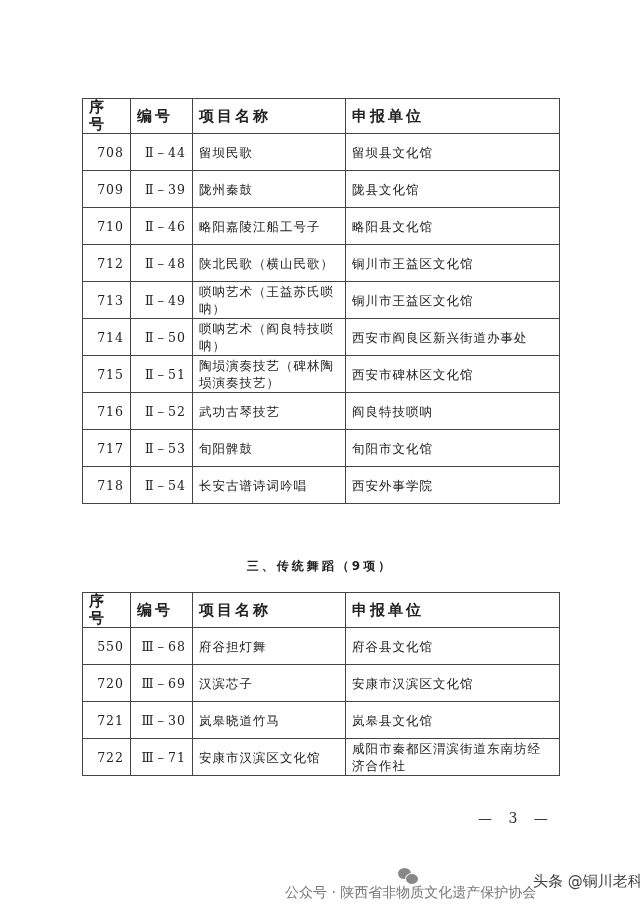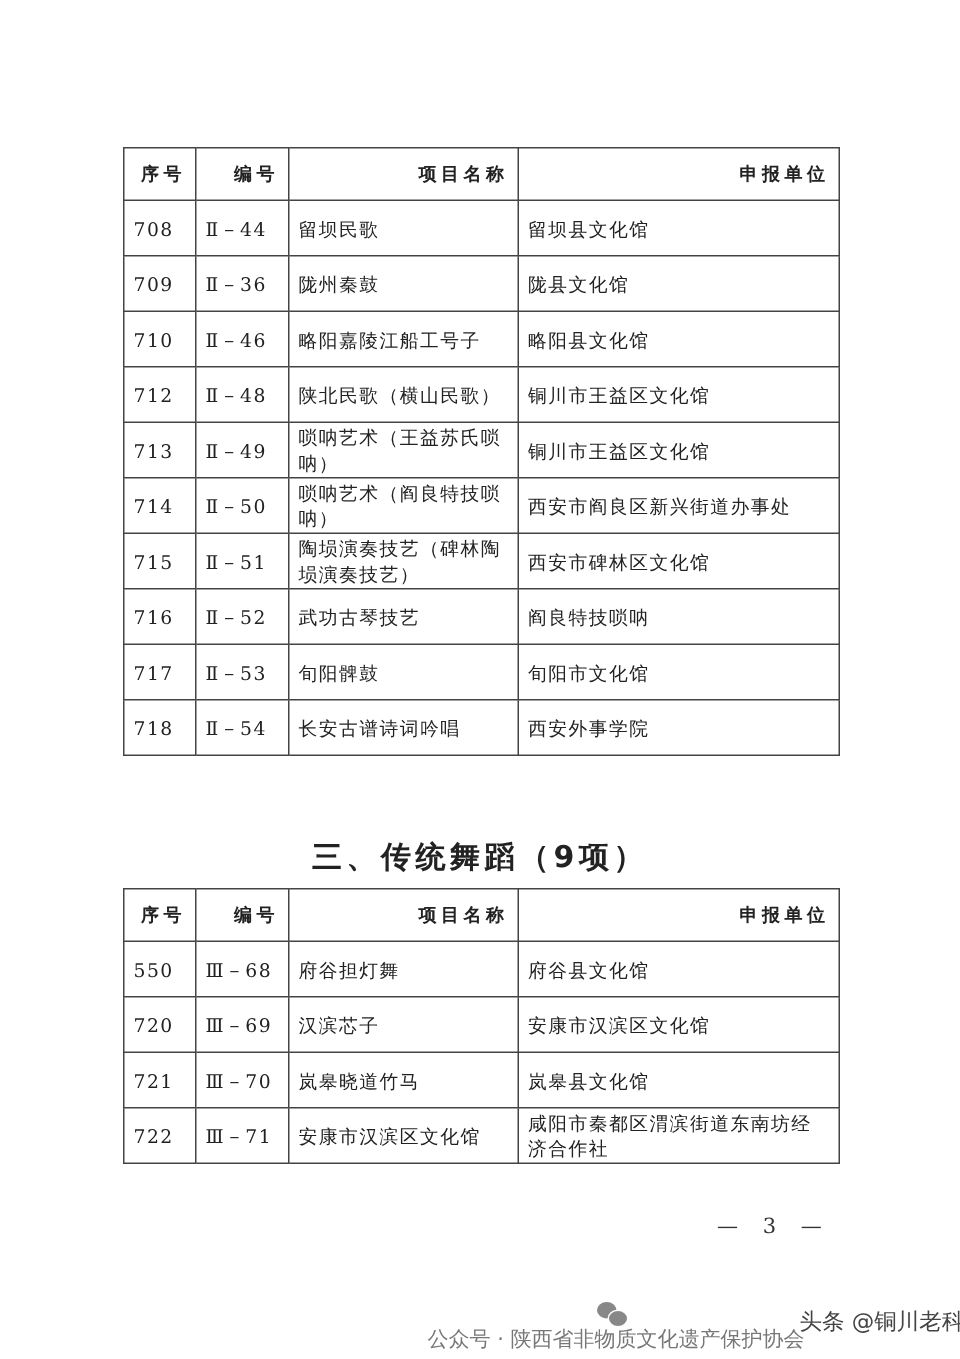--- a/index.html
+++ b/index.html
@@ -10,32 +10,32 @@
   table.list {
     position: absolute; left: 82px; width: 477px; border-collapse: collapse;
     table-layout: fixed; font-size: 12.5px;
   }
   table.list td, table.list th {
     border: 1px solid #444; padding: 0 6px; height: 36px; vertical-align: middle;
     line-height: 17px; letter-spacing: 1px;
   }
   table.list th {
     font-family: "DejaVu Sans", "Liberation Sans", sans-serif; font-weight: bold;
-    font-size: 12px; height: 34px; letter-spacing: 3px; text-align: right;
+    font-size: 15px; height: 34px; letter-spacing: 3px; text-align: left;
   }
   table.list { border: 1.5px solid #333; }
-  td.seq, td.code { text-align: left; letter-spacing: 0; }
+  td.seq, td.code { text-align: right; letter-spacing: 0; }
   td.code { white-space: nowrap; }
   col.c1 { width: 48px; } col.c2 { width: 62px; } col.c3 { width: 153px; } col.c4 { width: 214px; }
   #t1 { top: 98px; }
   #t2 { top: 592px; }
   .section-title {
     position: absolute; top: 558px; left: 0; width: 640px; text-align: center;
     font-family: "DejaVu Sans", "Liberation Sans", sans-serif; font-weight: bold;
-    font-size: 20px; letter-spacing: 3px; color: #222;
+    font-size: 12px; letter-spacing: 3px; color: #222;
   }
   .page-num {
     position: absolute; top: 810px; left: 478px; font-size: 14px; color: #333; letter-spacing: 6px;
   }
   .footer {
     position: absolute; top: 868px; left: 285px; font-family: "DejaVu Sans", "Liberation Sans", sans-serif;
     font-size: 14px; color: #777; white-space: nowrap; display: flex; align-items: center; flex-direction: column;
   }
   .wechat-icon { width: 20px; height: 16px; position: relative; margin-right: 6px; }
   .wechat-icon .b1 { position: absolute; left: 0; top: 0; width: 13px; height: 11px; background: #888; border-radius: 50%; }
@@ -65,21 +65,21 @@
   </thead>
   <tbody id="t1-body">
       <tr>
         <td class="seq">708</td>
         <td class="code">Ⅱ－44</td>
         <td class="name">留坝民歌</td>
         <td class="unit">留坝县文化馆</td>
       </tr>
       <tr>
         <td class="seq">709</td>
-        <td class="code">Ⅱ－36</td>
+        <td class="code">Ⅱ－39</td>
         <td class="name">陇州秦鼓</td>
         <td class="unit">陇县文化馆</td>
       </tr>
       <tr>
         <td class="seq">710</td>
         <td class="code">Ⅱ－46</td>
         <td class="name">略阳嘉陵江船工号子</td>
         <td class="unit">略阳县文化馆</td>
       </tr>
       <tr>
@@ -152,21 +152,21 @@
         <td class="unit">府谷县文化馆</td>
       </tr>
       <tr>
         <td class="seq">720</td>
         <td class="code">Ⅲ－69</td>
         <td class="name">汉滨芯子</td>
         <td class="unit">安康市汉滨区文化馆</td>
       </tr>
       <tr>
         <td class="seq">721</td>
-        <td class="code">Ⅲ－70</td>
+        <td class="code">Ⅲ－30</td>
         <td class="name">岚皋晓道竹马</td>
         <td class="unit">岚皋县文化馆</td>
       </tr>
       <tr>
         <td class="seq">722</td>
         <td class="code">Ⅲ－71</td>
         <td class="name">安康市汉滨区文化馆</td>
         <td class="unit">咸阳市秦都区渭滨街道东南坊经济合作社</td>
       </tr>
     </tbody>

